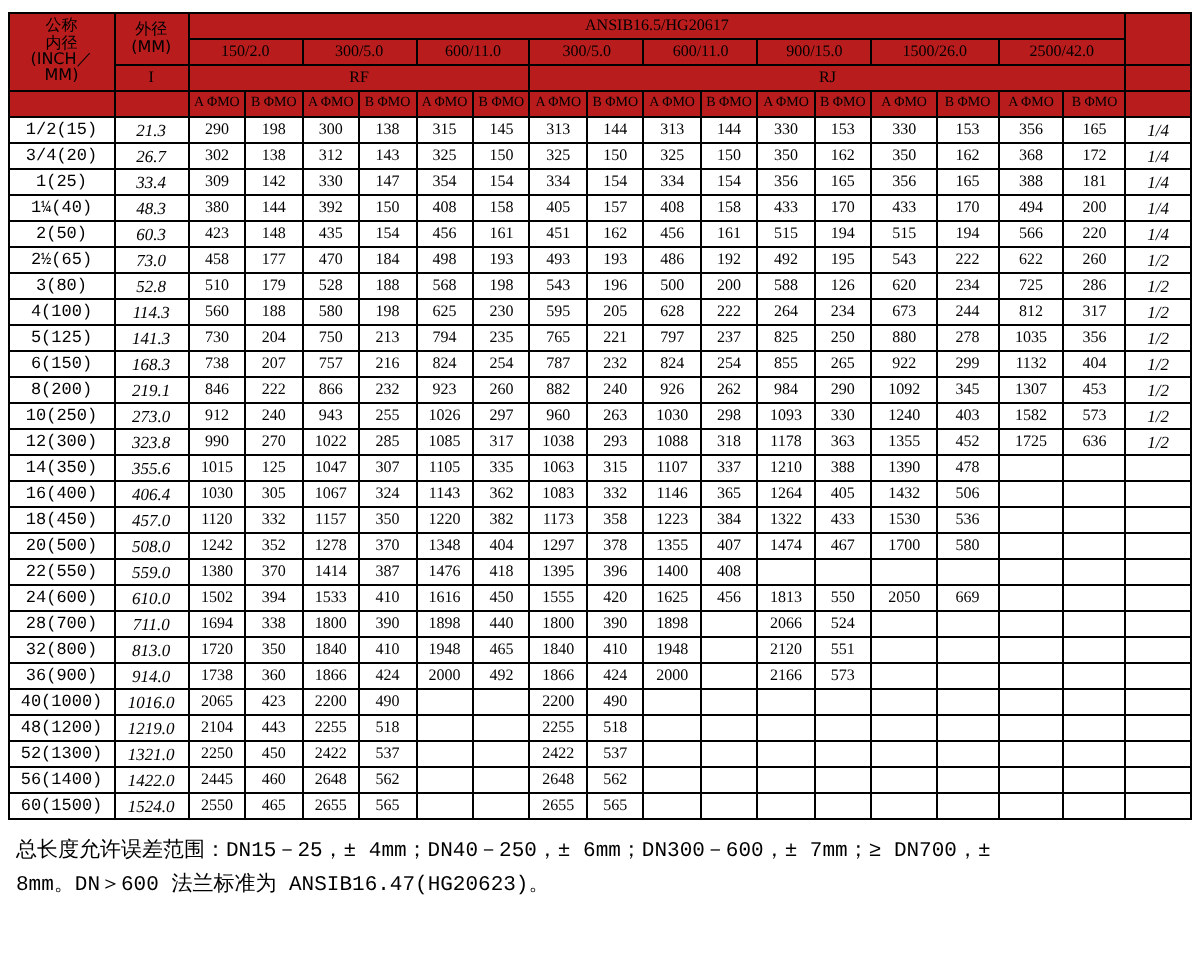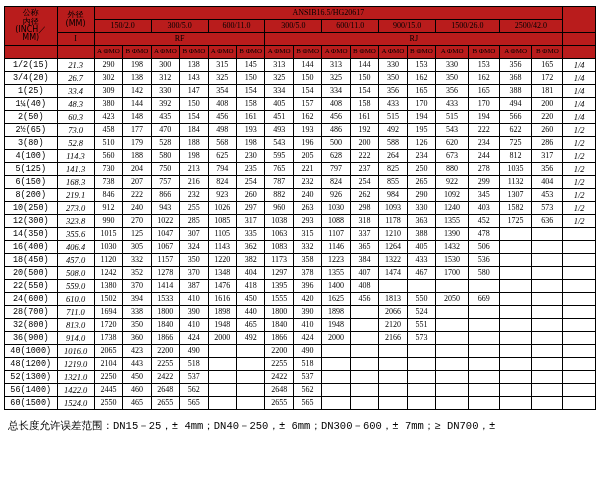--- a/index.html
+++ b/index.html
@@ -709,15 +709,16 @@
           <td class="cellB"></td>
           <td class="cellA"></td>
           <td class="cellB"></td>
           <td class="num"></td>
         </tr>
       </tbody>
   </table>
 
   <div class="note">
     <div>总长度允许误差范围：DN15－25，± 4mm；DN40－250，± 6mm；DN300－600，± 7mm；≥ DN700，±</div>
+    <div>8mm。DN＞600 法兰标准为 ANSIB16.47(HG20623)。</div>
   </div>
 
 </div>
 
 </body></html>

